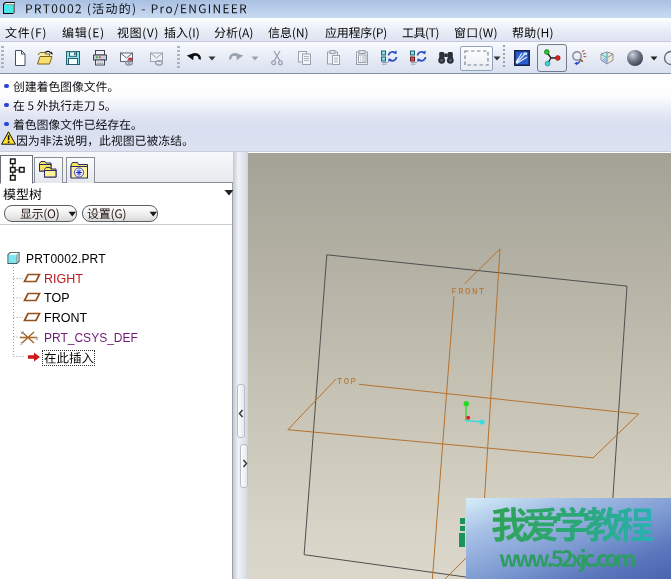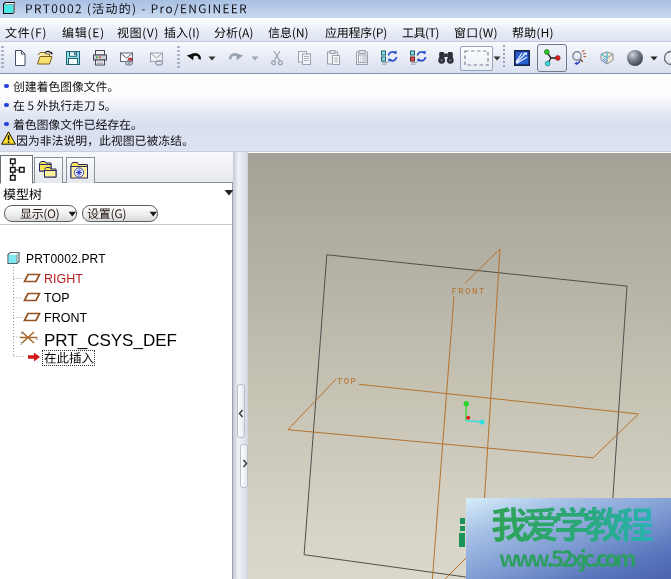--- a/index.html
+++ b/index.html
@@ -294,21 +294,21 @@
 <svg class="abs" style="left:23px;top:312px" width="18" height="10" viewBox="0 0 18 10">
     <path d="M1.5,8.5 L5,1.5 L16.5,1.5 L13,8.5 Z" fill="none" stroke="#94501e" stroke-width="1.7"></path>
   </svg>
 <div class="abs" style="left:44px;top:311px;font-size:12.5px;color:#000">FRONT</div>
 <svg class="abs" style="left:18px;top:330px" width="22" height="15" viewBox="0 0 22 15">
 <path d="M4,2 L16,13 M16,2 L4,13 M2,7.5 H19" stroke="#a8682a" stroke-width="1.5" fill="none"></path>
 <path d="M3,1.5 l2.5,2.5 M5.5,1.5 L3,4" stroke="#888" stroke-width="1"></path>
 <text x="17.5" y="10" font-size="6" fill="#888" font-family="Liberation Sans">x</text>
 <text x="2" y="14.5" font-size="6" fill="#888" font-family="Liberation Sans">z</text>
 </svg>
-<div class="abs" style="left:44px;top:330.5px;font-size:17px;color:#000000">PRT_CSYS_DEF</div>
+<div class="abs" style="left:44px;top:330.5px;font-size:12px;color:#701a75">PRT_CSYS_DEF</div>
 <svg class="abs" style="left:27px;top:352px" width="14" height="10" viewBox="0 0 14 10">
     <path d="M1,3.2 h6 V0.5 L13,5 L7,9.5 V6.8 H1 Z" fill="#d01818"></path>
   </svg>
 <div class="abs" style="left:42px;top:350px;width:53px;height:16px;border:1px dotted #333"></div>
 <svg style="position:absolute;left:44.0px;top:352.38px" width="53.25" height="14.37" viewBox="0 0 4260 1150">
     <path transform="translate(0,850)" fill="#0a0a0a" d="M391 -840C377 -789 359 -736 338 -685H63V-613H305C241 -485 153 -366 38 -286C50 -269 69 -237 77 -217C119 -247 158 -281 193 -318V76H268V-407C315 -471 356 -541 390 -613H939V-685H421C439 -730 455 -776 469 -821ZM598 -561V-368H373V-298H598V-14H333V56H938V-14H673V-298H900V-368H673V-561Z M1044 -13 1058 67C1184 42 1366 9 1536 -23L1531 -98L1388 -72V-459H1531V-531H1388V-840H1312V-58L1199 -39V-637H1125V-26ZM1581 -840V-90C1581 19 1607 47 1699 47C1719 47 1831 47 1852 47C1941 47 1962 -9 1971 -170C1949 -175 1919 -189 1899 -204C1894 -61 1888 -25 1846 -25C1822 -25 1728 -25 1709 -25C1666 -25 1660 -35 1660 -88V-399C1757 -446 1860 -504 1937 -561L1875 -622C1823 -575 1742 -520 1660 -475V-840Z M2732 -243V-179H2847V-38H2693V-536H2950V-604H2693V-731C2770 -742 2843 -755 2899 -773L2860 -833C2753 -799 2558 -778 2401 -769C2409 -753 2418 -726 2421 -709C2485 -711 2555 -716 2624 -723V-604H2367V-536H2624V-38H2461V-178H2581V-242H2461V-365C2503 -376 2547 -390 2584 -405L2547 -467C2508 -446 2446 -424 2395 -409V79H2461V30H2847V81H2916V-433H2731V-368H2847V-243ZM2160 -840V-638H2054V-568H2160V-341L2037 -308L2055 -235L2160 -267V-8C2160 4 2157 7 2146 7C2136 7 2106 8 2072 7C2082 27 2091 58 2094 76C2146 76 2180 74 2203 62C2225 51 2233 30 2233 -8V-289L2342 -323L2334 -391L2233 -362V-568H2329V-638H2233V-840Z M3295 -755C3361 -709 3412 -653 3456 -591C3391 -306 3266 -103 3041 13C3061 27 3096 58 3110 73C3313 -45 3441 -229 3517 -491C3627 -289 3698 -58 3927 70C3931 46 3951 6 3964 -15C3631 -214 3661 -590 3341 -819Z"></path>
   </svg>
 <div class="abs" style="left:233px;top:152px;width:15px;height:427px;background:linear-gradient(90deg,#c2c8d2,#f0f2f6 35%,#dde1e8 80%,#cdd3dd)"></div>
 <div class="abs" style="left:236.5px;top:384px;width:8px;height:54px;background:linear-gradient(90deg,#fcfdfe,#e4e8ee);border:1px solid #b8bec8;border-radius:3px"></div>
 <svg class="abs" style="left:238px;top:409px" width="6" height="9" viewBox="0 0 6 9">

